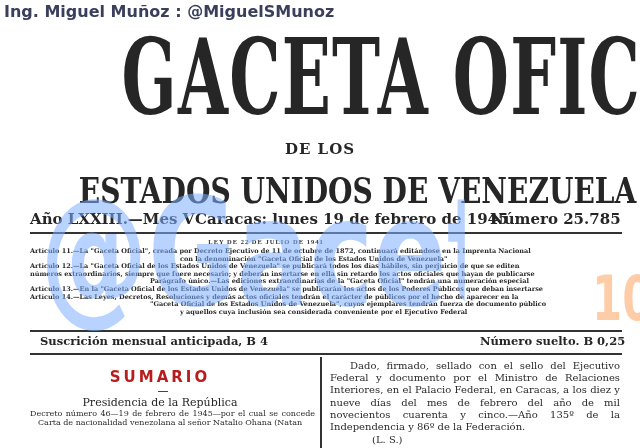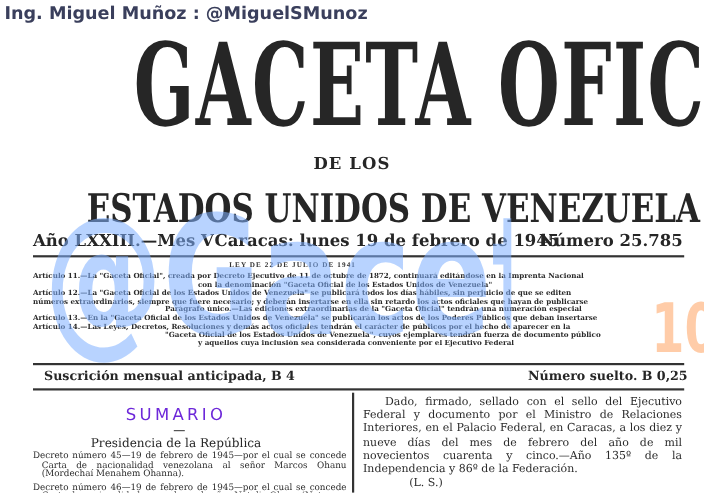--- a/index.html
+++ b/index.html
@@ -53,22 +53,22 @@
   .articles .ind2 { padding-left: 120px; }
   .articles .ind3 { padding-left: 150px; }
   .sub-line {
     position: absolute; left: 40px; top: 334px; width: 585px;
     font-family: "DejaVu Serif", serif; font-weight: bold; font-size: 11.5px;
     color: #262626; white-space: nowrap;
   }
   .sub-line span { position: absolute; top: 0; }
   .sumario {
     position: absolute; left: 0; top: 368px; width: 320px; text-align: center;
-    font-family: "DejaVu Sans", sans-serif; font-weight: normal; font-size: 15px;
-    letter-spacing: 3px; color: #6d28d9;
+    font-family: "DejaVu Sans", sans-serif; font-weight: bold; font-size: 15px;
+    letter-spacing: 3px; color: #b91c1c;
   }
   .sum-dash {
     position: absolute; left: 158px; top: 391px; width: 10px; border-top: 1px solid #444;
   }
   .section-title {
     position: absolute; left: 0; top: 396px; width: 320px; text-align: center;
     font-family: "DejaVu Serif", serif; font-size: 11px; color: #262626;
   }
   .decrees {
     position: absolute; left: 30px; top: 410px; width: 285px;
@@ -134,21 +134,20 @@
   <span style="left:0">Suscrición mensual anticipada, B 4</span>
   <span style="left:440px">Número suelto. B 0,25</span>
 </div>
 
 <div class="rule" style="left:30px; top:353px; width:592px;"></div>
 
 <div class="sumario">SUMARIO</div>
 <div class="sum-dash"></div>
 <div class="section-title">Presidencia de la República</div>
 <div class="decrees">
-  <div class="decree">Decreto número 45—19 de febrero de 1945—por el cual se concede Carta de nacionalidad venezolana al señor Marcos Ohanu (Mordechaí Menahem Ohanna).</div>
   <div class="decree">Decreto número 46—19 de febrero de 1945—por el cual se concede Carta de nacionalidad venezolana al señor Natalio Ohana (Natan</div>
 </div>
 
 <div class="col-divider"></div>
 
 <div class="right-col">
   <p style="text-indent:20px">Dado, firmado, sellado con el sello del Ejecutivo Federal y documento por el Ministro de Relaciones Interiores, en el Palacio Federal, en Caracas, a los diez y nueve días del mes de febrero del año de mil novecientos cuarenta y cinco.—Año 135º de la Independencia y 86º de la Federación.</p>
   <p class="seal">(L. S.)</p>
 
 </div>

